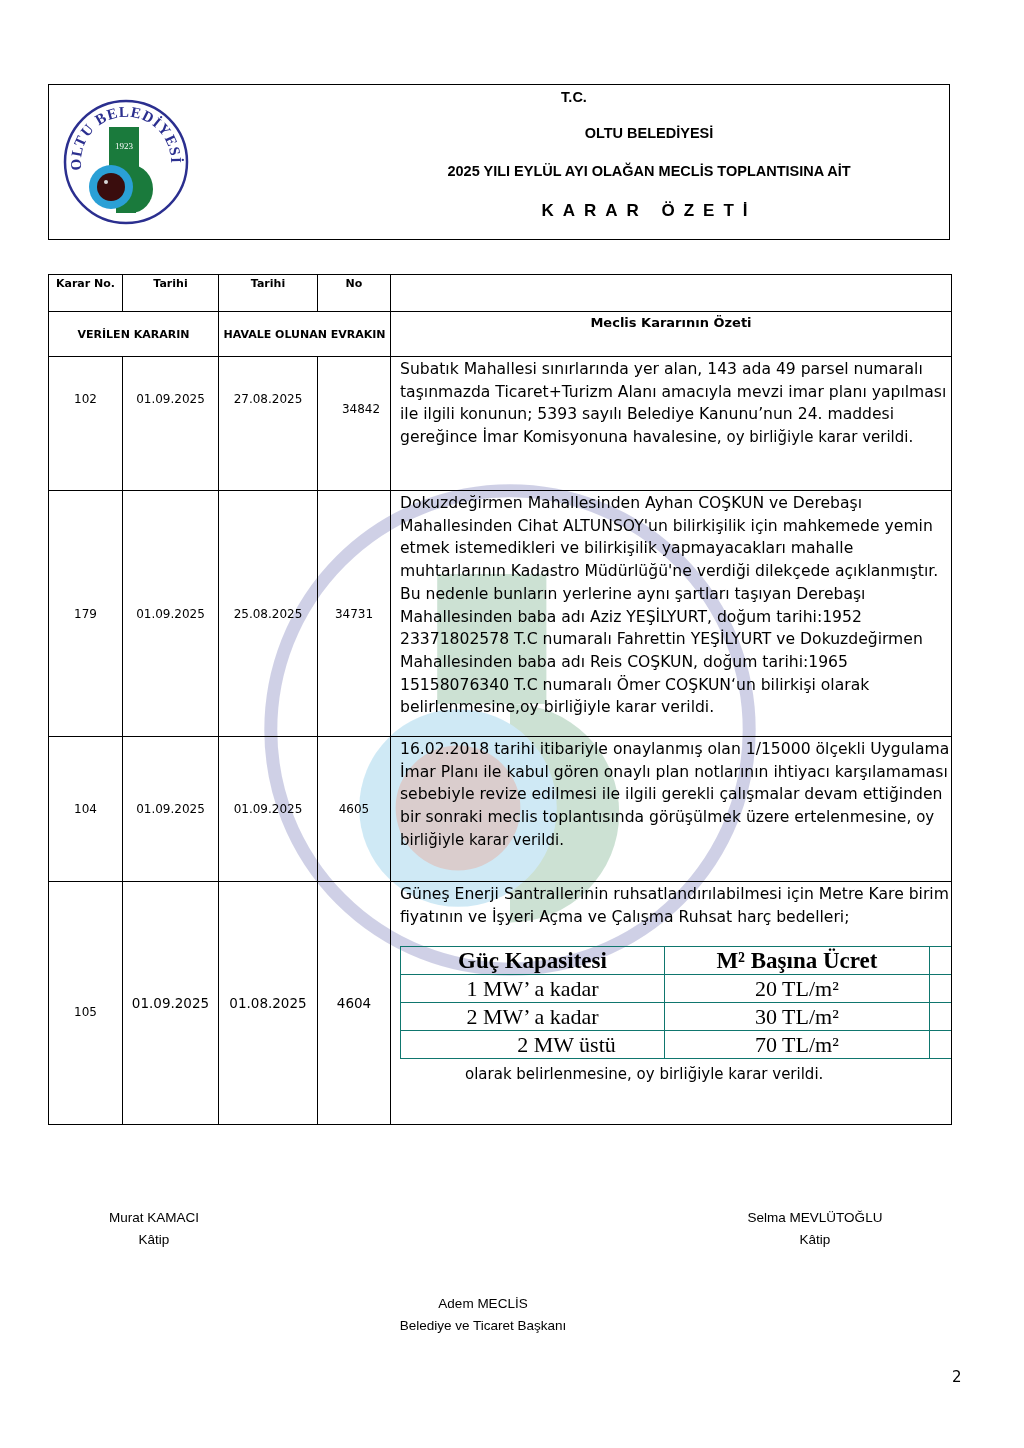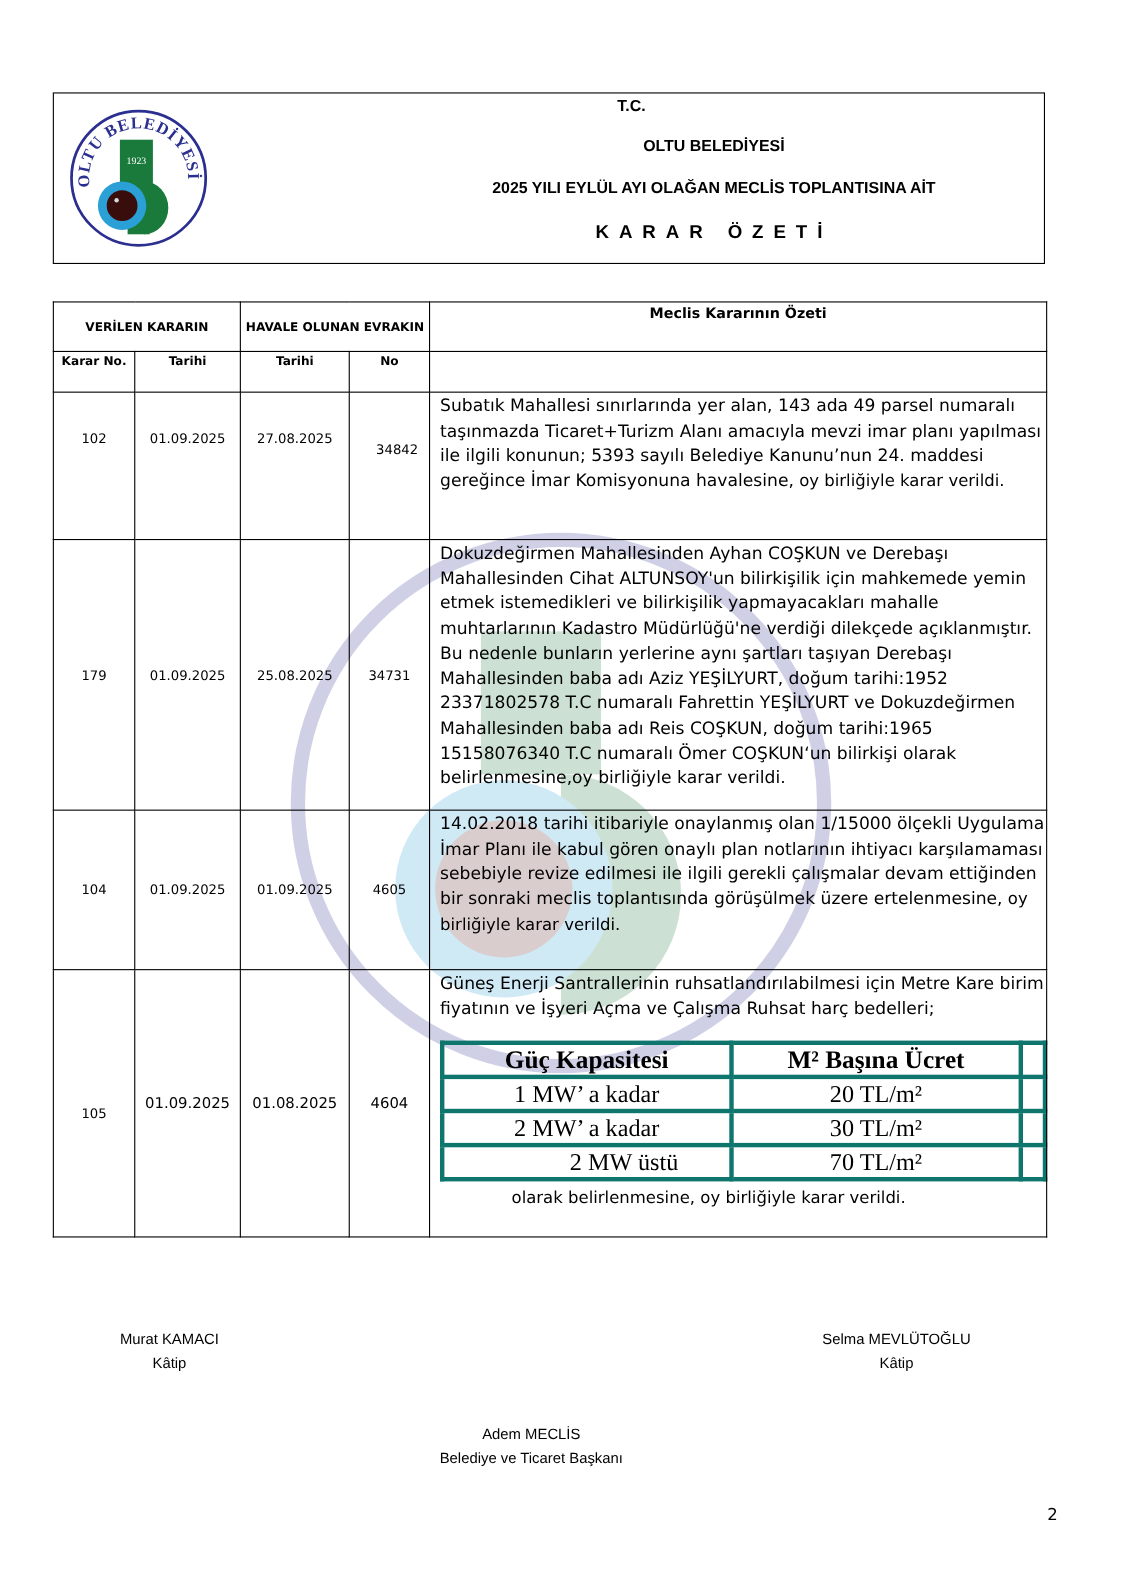--- a/index.html
+++ b/index.html
@@ -41,21 +41,21 @@
   .cell-text {
     font-size: 15.6px; line-height: 22.7px; padding: 1px 0 0 9px !important; vertical-align: top !important;
     white-space: normal; word-spacing: 0px;
   }
   .small { font-size: 15px; }
 
   table.fee {
     border-collapse: collapse; width: 552px; margin-top: 18px;
     font-family: "Liberation Serif", serif; font-size: 22px;
   }
-  table.fee td { border: 4px solid #0f766e; height: 27px; line-height: 26px; text-align: center; padding: 0; }
+  table.fee td { border: 1px solid #0f766e; height: 27px; line-height: 26px; text-align: center; padding: 0; }
   table.fee .fh { font-weight: bold; font-size: 23px; }
   .fee-footer { padding-left: 65px; font-size: 15px; margin-top: 4px; }
 
   .sig {
     position: absolute; font-family: Liberation Sans, sans-serif; font-size: 13.5px;
     text-align: center; line-height: 22px; z-index: 1;
   }
   .page-num { position: absolute; left: 952px; top: 1368px; font-size: 15px; }
 </style>
 </head>
@@ -95,30 +95,30 @@
 <table class="main">
   <colgroup>
     <col style="width:74px">
       <col style="width:96px">
       <col style="width:99px">
       <col style="width:73px">
       <col style="width:561px">
   </colgroup>
   <tbody>
       <tr>
-    <th colspan="2" class="th-group">VERİLEN KARARIN</th>
-    <th colspan="2" class="th-group">HAVALE OLUNAN EVRAKIN</th>
-    <th class="th-summary">Meclis Kararının Özeti</th>
-  </tr>
-  <tr>
     <th class="th-sub">Karar No.</th>
     <th class="th-sub">Tarihi</th>
     <th class="th-sub">Tarihi</th>
     <th class="th-sub">No</th>
     <th class="th-sub"></th>
+  </tr>
+  <tr>
+    <th colspan="2" class="th-group">VERİLEN KARARIN</th>
+    <th colspan="2" class="th-group">HAVALE OLUNAN EVRAKIN</th>
+    <th class="th-summary">Meclis Kararının Özeti</th>
   </tr>
 
   <tr style="height:134px">
     <td class="cell-num" style="vertical-align:top;padding-top:35px">102</td>
     <td class="cell-num" style="vertical-align:top;padding-top:35px">01.09.2025</td>
     <td class="cell-num" style="vertical-align:top;padding-top:35px">27.08.2025</td>
     <td class="cell-num" style="vertical-align:top;padding-top:45px;padding-left:14px">34842</td>
     <td class="cell-text"><span> Subatık Mahallesi sınırlarında yer alan, 143 ada 49 parsel numaralı taşınmazda Ticaret+Turizm Alanı amacıyla mevzi imar planı yapılması ile ilgili konunun; 5393 sayılı Belediye Kanunu’nun 24. maddesi gereğince İmar Komisyonuna havalesine,</span><span class="small"> oy birliğiyle karar verildi.</span></td>
   </tr>
 
@@ -130,21 +130,21 @@
     <td class="cell-text" style="white-space:nowrap;overflow:hidden;padding-right:0 !important">
           <div style="white-space:normal;width:560px">Dokuzdeğirmen Mahallesinden Ayhan COŞKUN ve Derebaşı Mahallesinden Cihat ALTUNSOY'un bilirkişilik için mahkemede yemin etmek istemedikleri ve bilirkişilik yapmayacakları mahalle muhtarlarının Kadastro Müdürlüğü'ne verdiği dilekçede açıklanmıştır. Bu nedenle bunların yerlerine aynı şartları taşıyan Derebaşı Mahallesinden  baba adı Aziz YEŞİLYURT,  doğum tarihi:1952  23371802578 T.C numaralı Fahrettin  YEŞİLYURT ve Dokuzdeğirmen Mahallesinden baba adı Reis COŞKUN, doğum tarihi:1965   15158076340 T.C numaralı Ömer COŞKUN‘un bilirkişi olarak belirlenmesine,oy birliğiyle karar verildi.</div>
         </td>
   </tr>
 
   <tr style="height:145px">
     <td class="cell-num">104</td>
     <td class="cell-num">01.09.2025</td>
     <td class="cell-num">01.09.2025</td>
     <td class="cell-num">4605</td>
-    <td class="cell-text"><span>14.02.2018 tarihi itibariyle onaylanmış olan 1/15000 ölçekli Uygulama İmar Planı ile kabul gören onaylı plan notlarının ihtiyacı karşılamaması sebebiyle revize edilmesi ile ilgili gerekli çalışmalar devam ettiğinden bir sonraki meclis toplantısında görüşülmek üzere ertelenmesine,</span><span class="small"> oy birliğiyle karar verildi.</span></td>
+    <td class="cell-text"><span>16.02.2018 tarihi itibariyle onaylanmış olan 1/15000 ölçekli Uygulama İmar Planı ile kabul gören onaylı plan notlarının ihtiyacı karşılamaması sebebiyle revize edilmesi ile ilgili gerekli çalışmalar devam ettiğinden bir sonraki meclis toplantısında görüşülmek üzere ertelenmesine,</span><span class="small"> oy birliğiyle karar verildi.</span></td>
   </tr>
 
   <tr style="height:243px">
     <td class="cell-num" style="padding-top:18px">105</td>
     <td class="cell-num" style="font-size:13.5px">01.09.2025</td>
     <td class="cell-num" style="font-size:13.5px">01.08.2025</td>
     <td class="cell-num" style="font-size:13.5px">4604</td>
     <td class="cell-text">
       <div>Güneş Enerji Santrallerinin ruhsatlandırılabilmesi için Metre Kare birim fiyatının ve İşyeri Açma ve Çalışma Ruhsat harç bedelleri;</div>
       <table class="fee">

